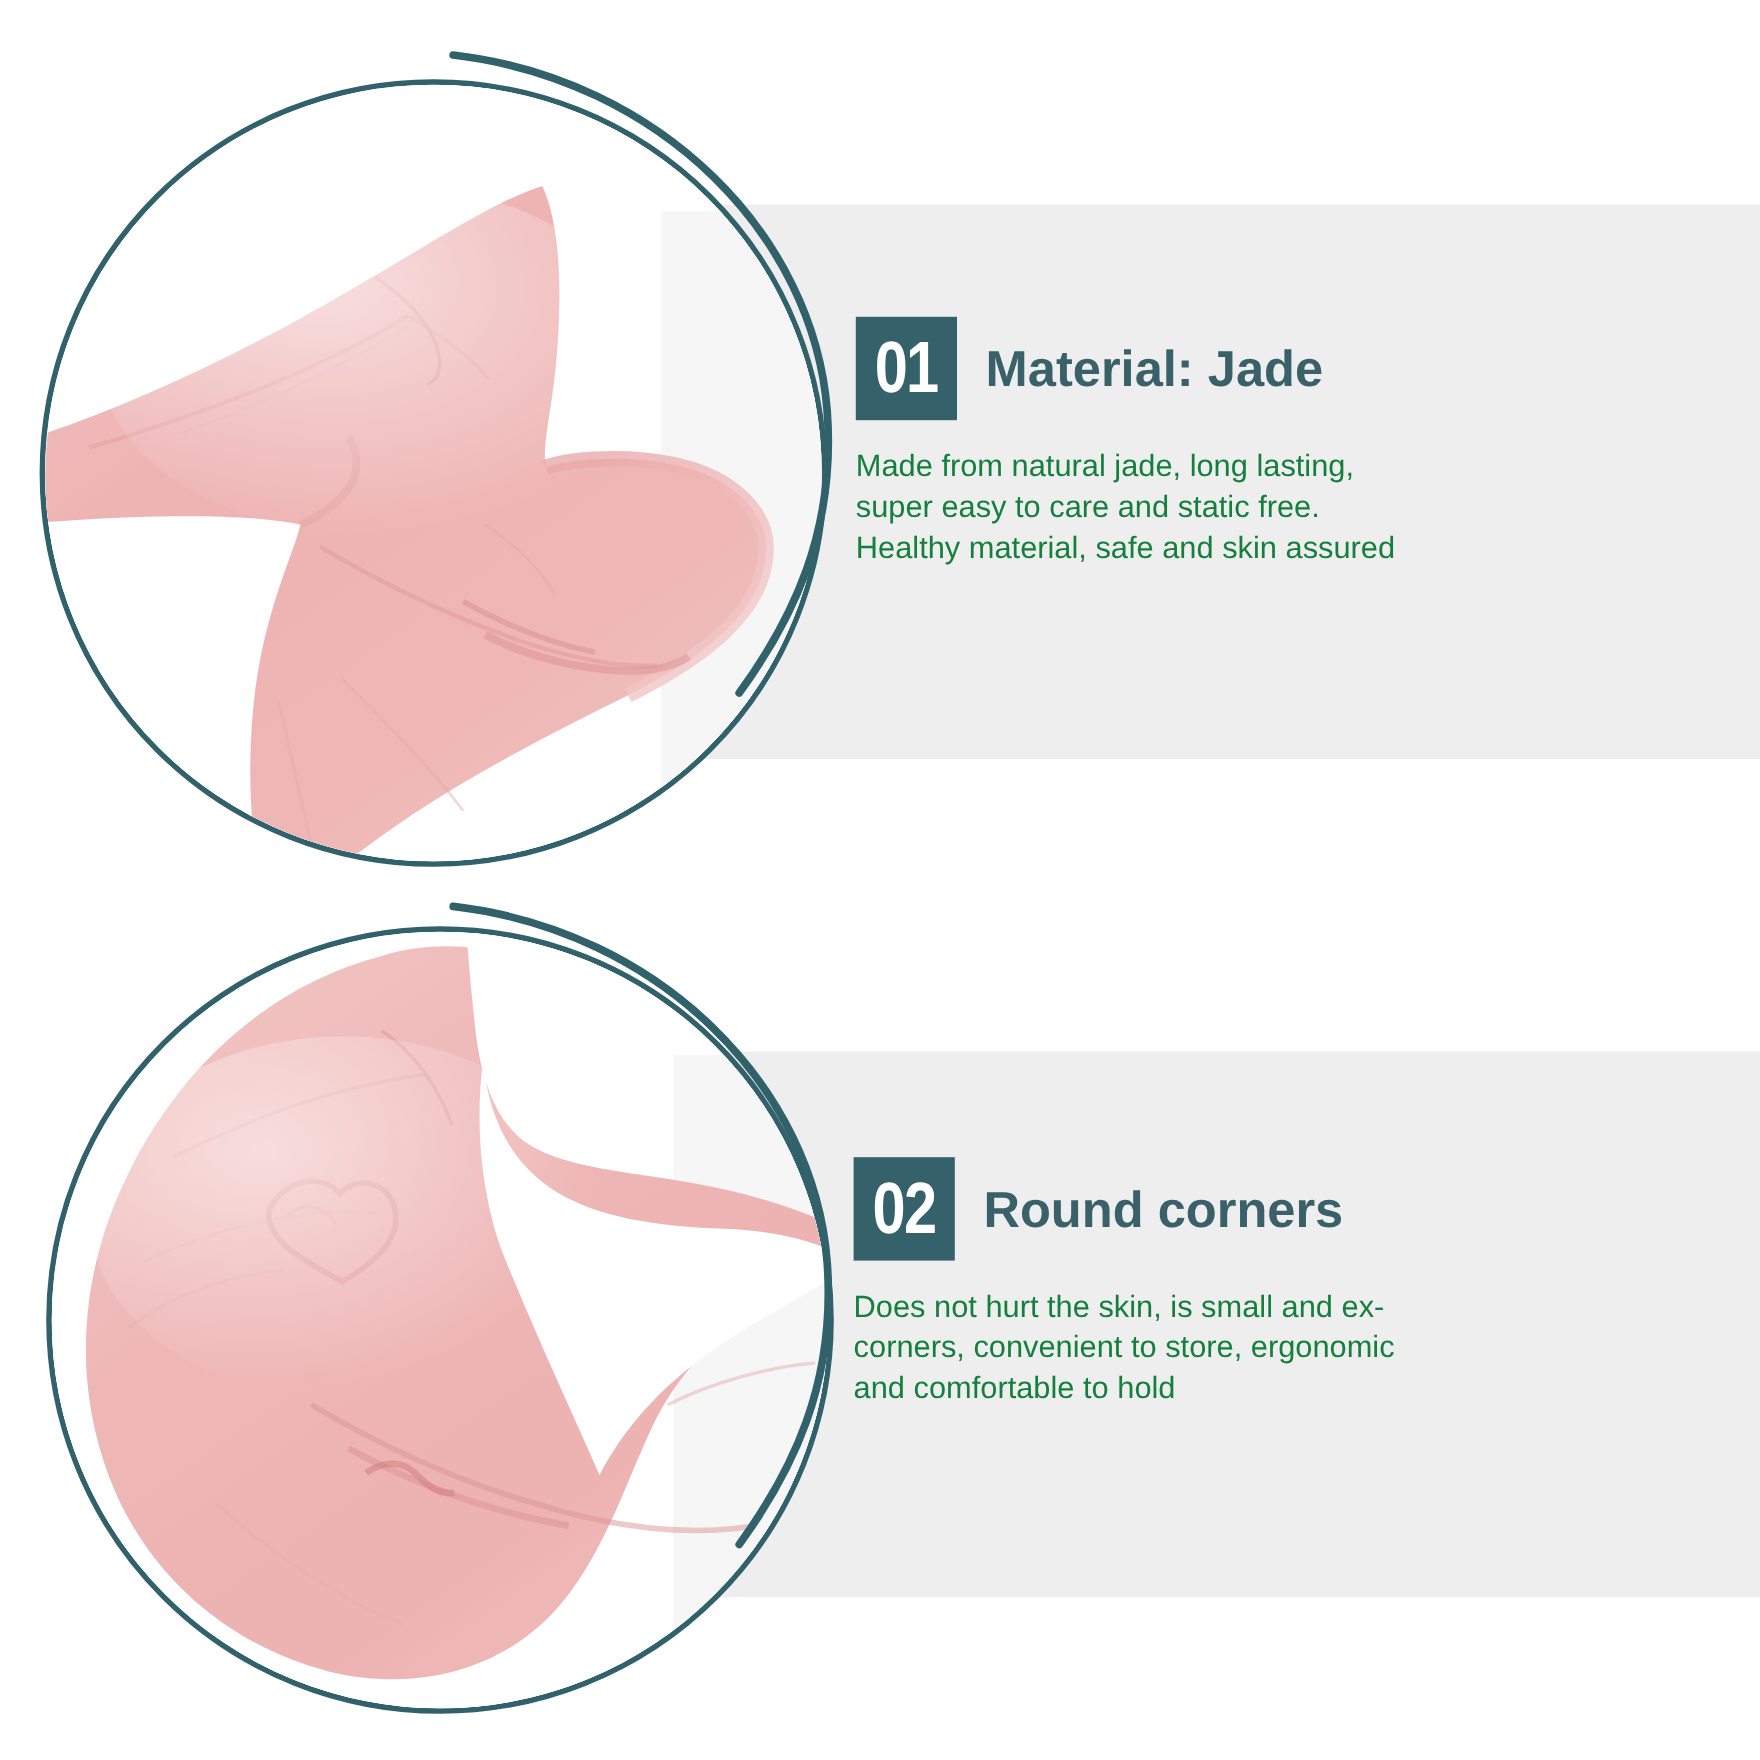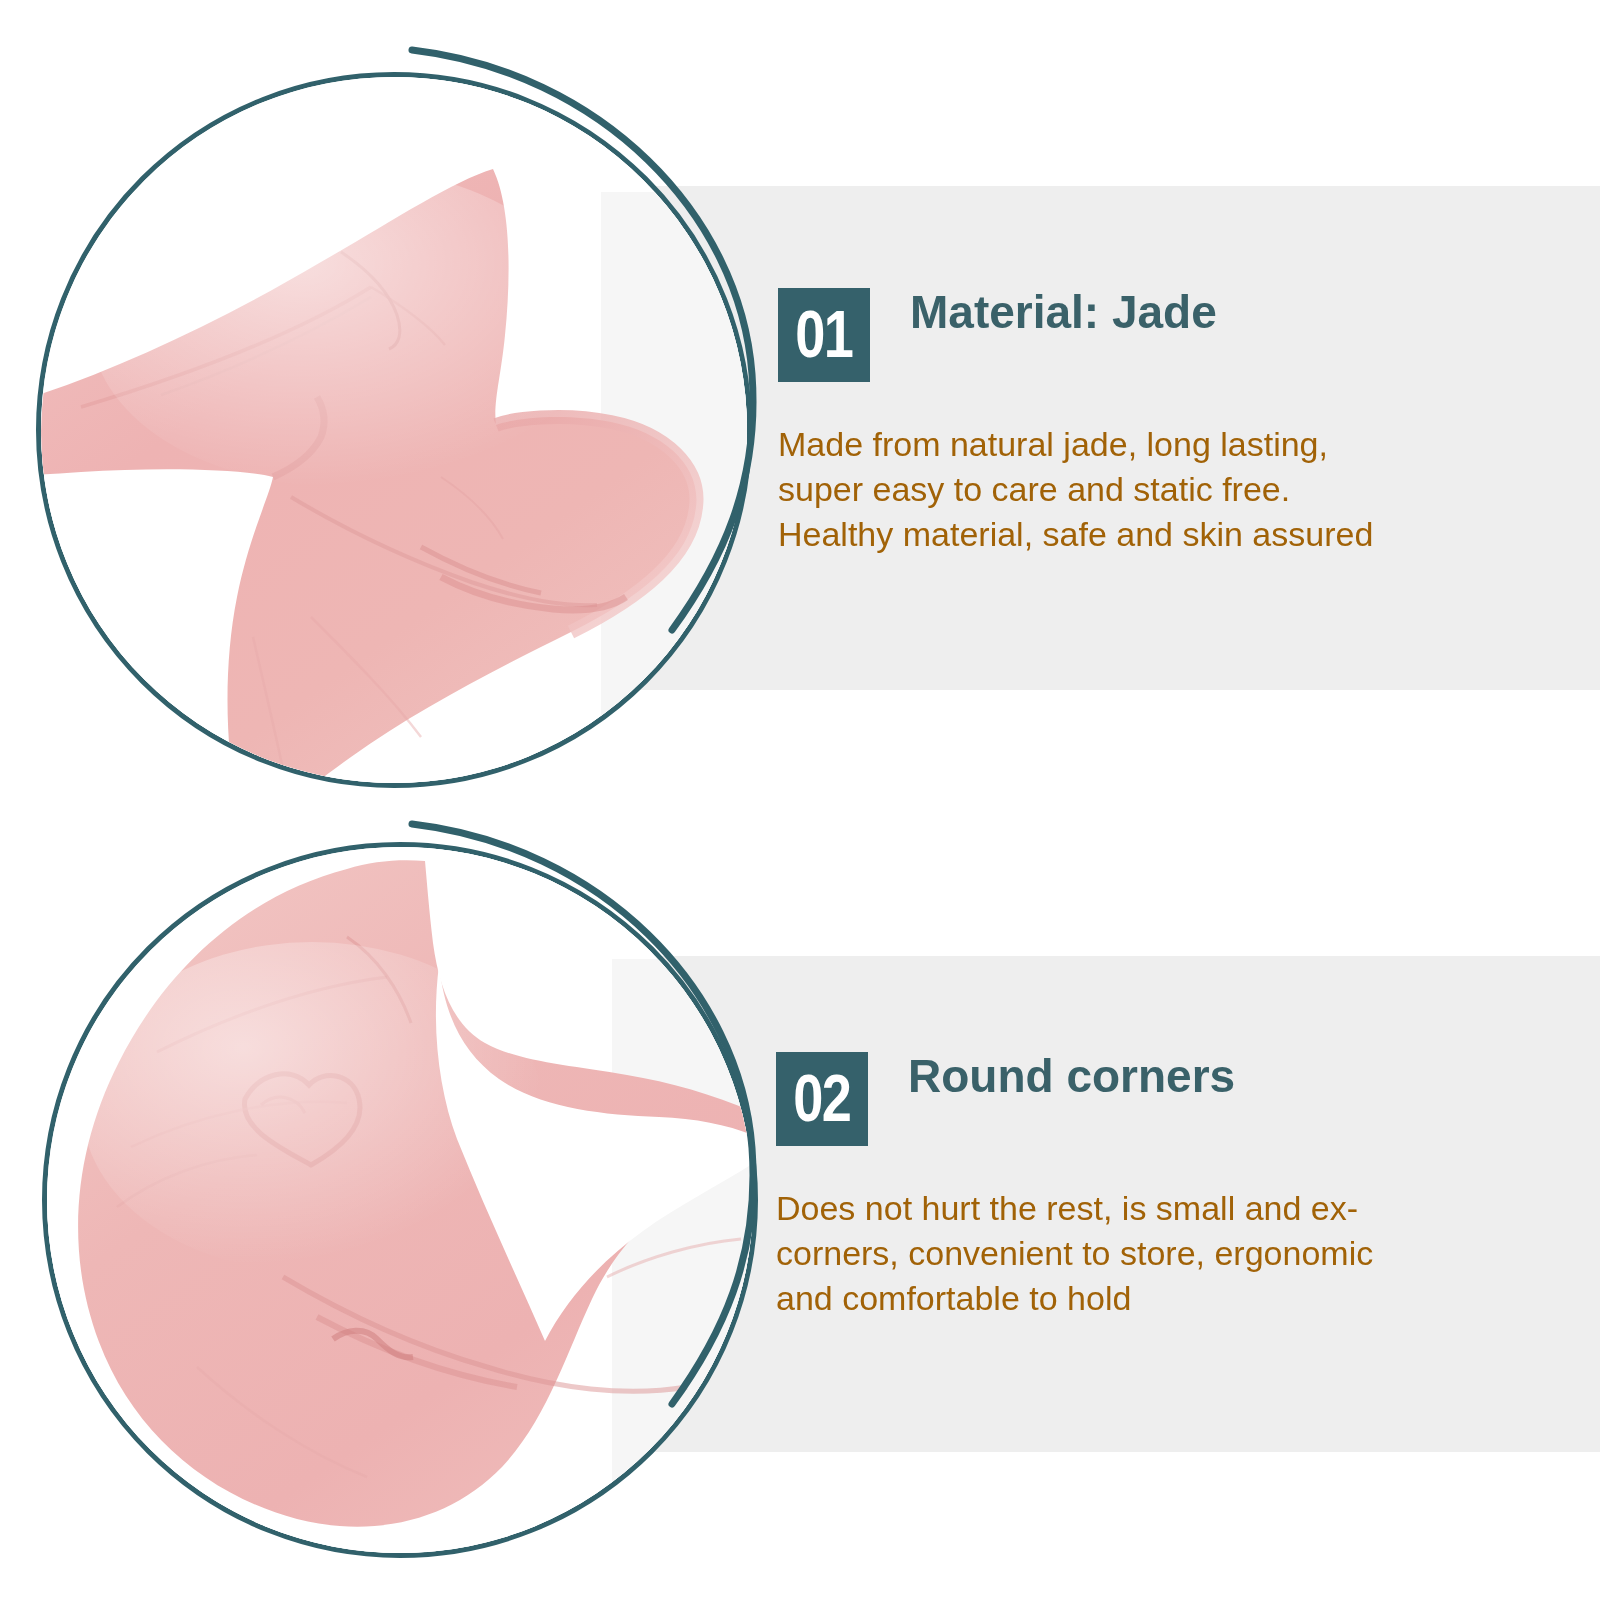--- a/index.html
+++ b/index.html
@@ -56,22 +56,22 @@
   
   .copy {
     position: absolute;
     width: 800px;
   }
   #copy-01 { left: 778px; top: 288px; }
   #copy-02 { left: 776px; top: 1052px; }
 
   .head-row {
     display: flex;
-    align-items: flex-start;
-    gap: 40px;
+    align-items: center;
+    gap: 26px;
   }
 
   .badge {
     position: relative;
     width: 92px;
     height: 94px;
     background: #35616b;
     flex: 0 0 auto;
     overflow: hidden;
   }
@@ -93,23 +93,23 @@
 
   .headline {
     color: #3a6169;
     font-size: 46px;
     font-weight: bold;
     line-height: 1.05;
     white-space: nowrap;
   }
 
   .body-copy {
-    margin-top: 40px;
-    color: #a16207;
-    font-size: 34px;
+    margin-top: 24px;
+    color: #15803d;
+    font-size: 28px;
     line-height: 1.32;
     max-width: 790px;
   }
   .body-copy .line { display: block; white-space: nowrap; }
 </style>
 </head>
 <body>
 
 <div class="page">
 
@@ -271,19 +271,19 @@
 
   <div class="copy" id="copy-02">
     <div class="head-row">
       <div class="badge">
         <div class="num"><span>02</span></div>
 
       </div>
       <div class="headline">Round corners</div>
     </div>
     <div class="body-copy">
-      <span class="line">Does not hurt the rest, is small and ex-</span>
+      <span class="line">Does not hurt the skin, is small and ex-</span>
       <span class="line">corners, convenient to store, ergonomic</span>
       <span class="line">and comfortable to hold</span>
     </div>
   </div>
 
 </div>
 
 </body></html>

